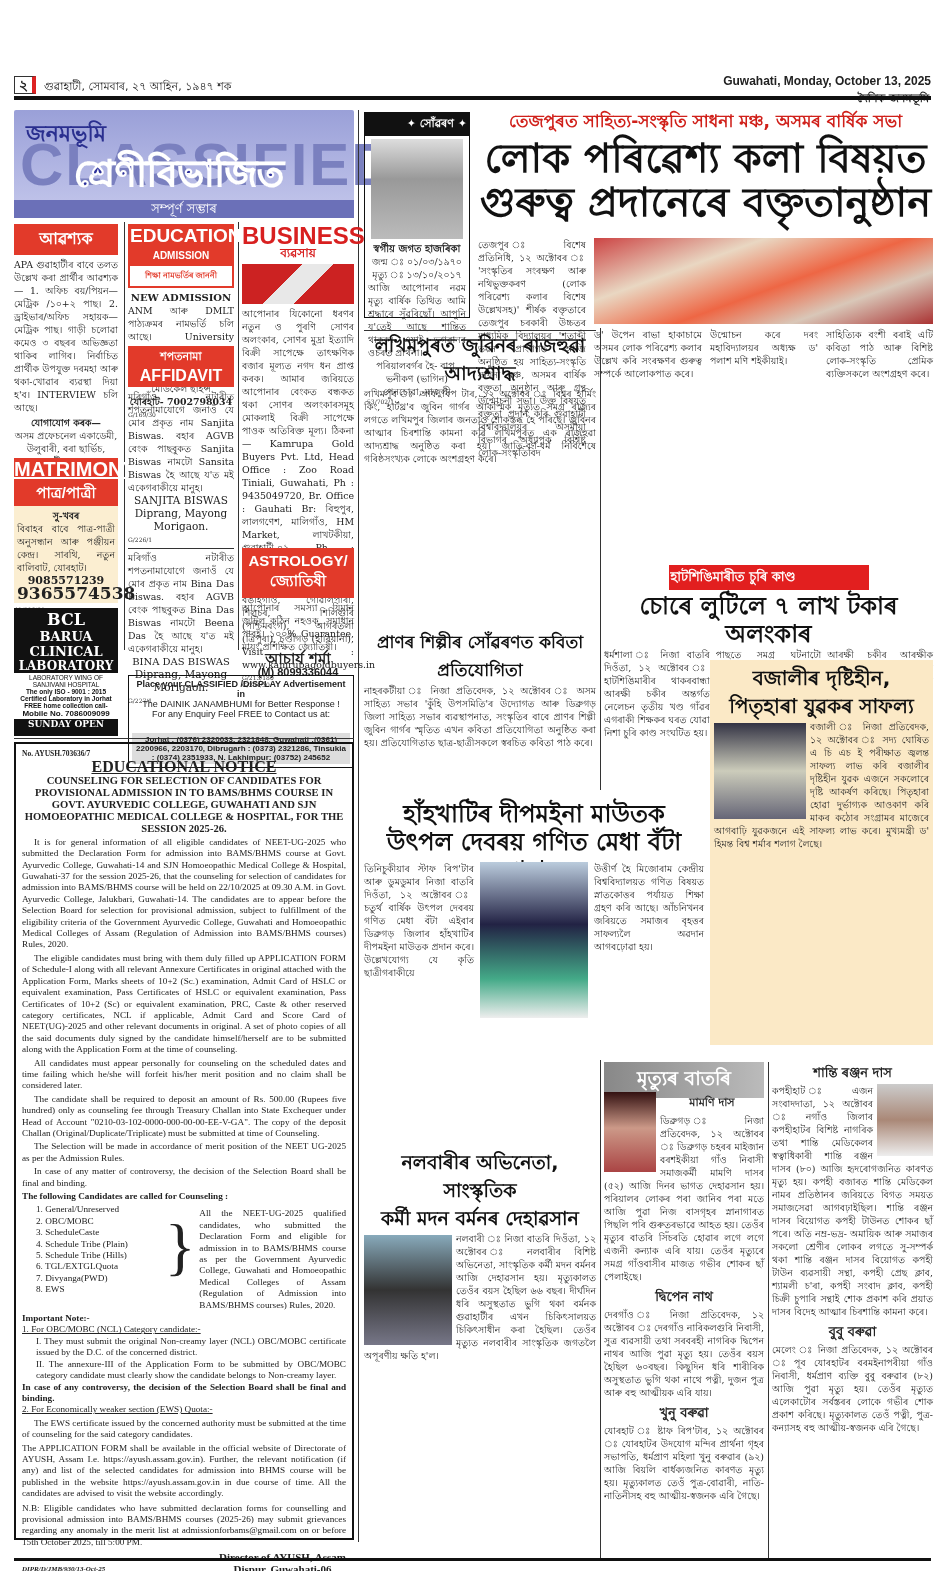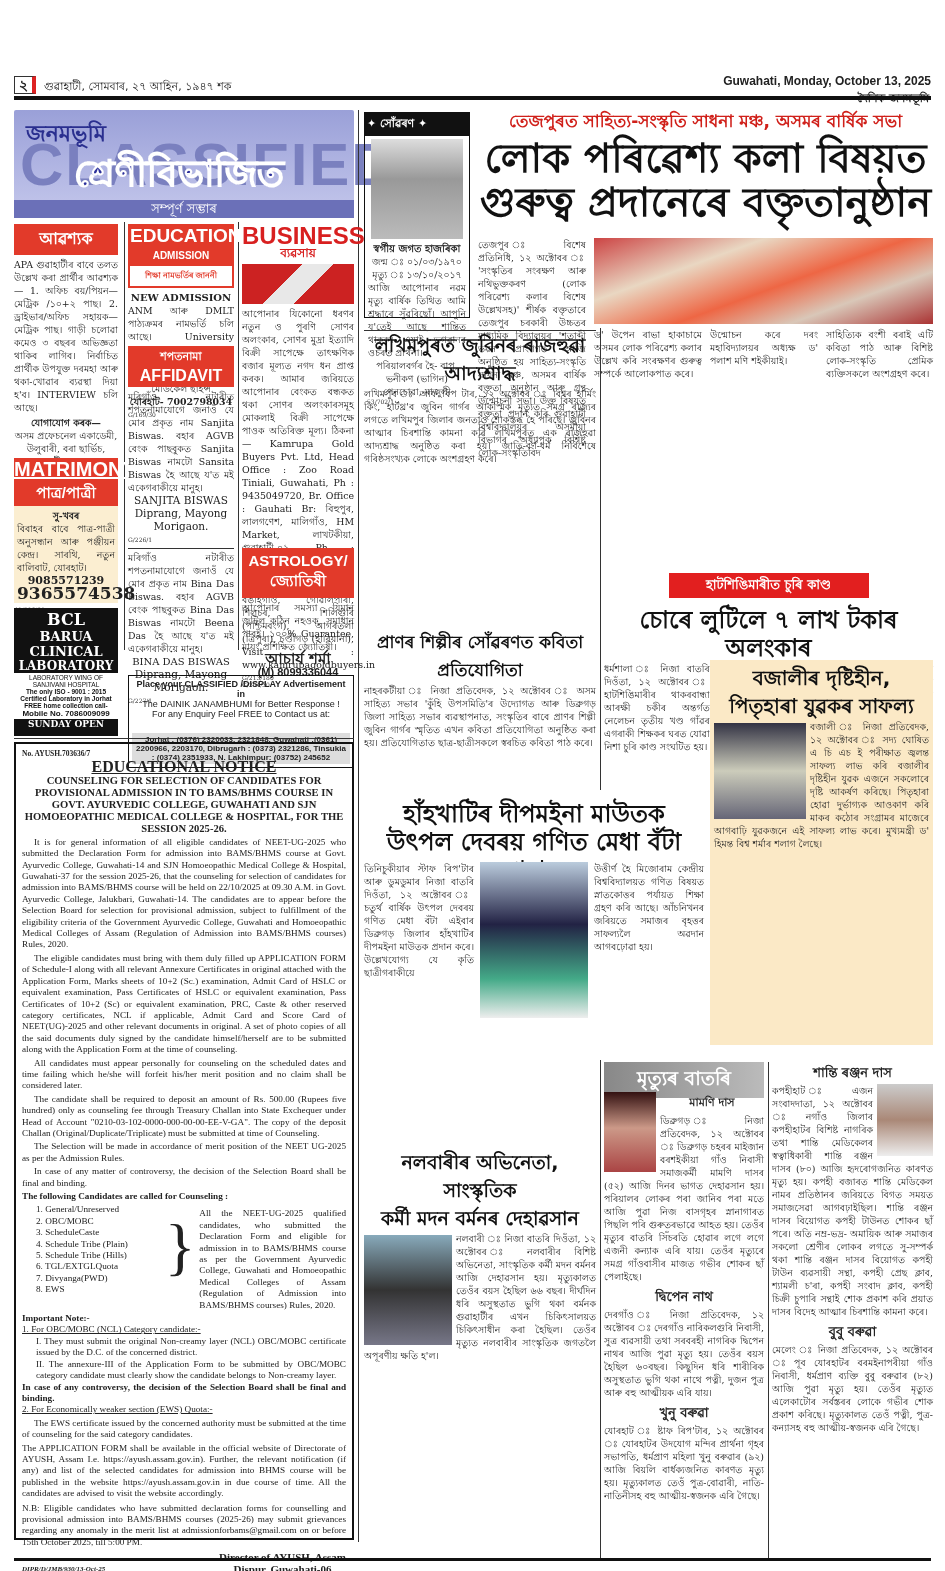--- a/index.html
+++ b/index.html
@@ -207,21 +207,21 @@
   <div style="display:flex;justify-content:space-between;align-items:flex-end;margin-top:4px">
     <div style="font-style:italic;font-weight:bold;font-size:7px">DIPR/D/JMB/930/13-Oct-25</div>
     <div class="ctr bold" style="font-size:11px">
       <div>Director of AYUSH, Assam</div>
       <div>Dispur, Guwahati-06</div>
     </div>
   </div>
 </div>
 
 <div class="abs" style="left:364px;top:112px;width:106px;height:206px;border:1.5px solid #111">
-  <div style="background:#111;color:#fff;text-align:left;font:bold 11px 'DejaVu Sans',sans-serif;padding:2px">
+  <div style="background:#111;color:#fff;text-align:right;font:bold 11px 'DejaVu Sans',sans-serif;padding:2px">
     <span>✦ </span><span>সোঁৱৰণ</span><span> ✦</span>
   </div>
   <div class="photo" style="margin:3px 6px;height:100px;background:linear-gradient(180deg,#ddd 0%,#999 40%,#bbb 100%)"></div>
   <div class="col ctr" style="padding:0 3px">
     <div class="bold" style="font-size:10px">স্বৰ্গীয় জগত হাজৰিকা</div>
     <div>জন্ম ঃ ০১/০৩/১৯৭০</div>
     <div>মৃত্যু ঃ ১৩/১০/২০১৭</div>
     <div style="text-align:justify">আজি আপোনাৰ নৱম মৃত্যু বাৰ্ষিক তিথিত আমি শ্ৰদ্ধাৰে সুঁৱৰিছোঁ। আপুনি য'তেই আছে শান্তিত থাকক। এয়াই ভগৱানৰ ওচৰত প্ৰাৰ্থনা।</div>
     <div>পৰিয়ালবৰ্গৰ হৈ- বাপু, ভনীকণ (ভাগিন)</div>
     <div>পেনচোৱা, মাজুলী</div>
@@ -247,21 +247,21 @@
 </div>
 
 <div class="abs" style="left:364px;top:628px;width:232px">
   <div class="head-l" style="font-size:17px">প্ৰাণৰ শিল্পীৰ সোঁৱৰণত কবিতা প্ৰতিযোগিতা</div>
   <div class="col">নাহৰকটীয়া ঃ নিজা প্ৰতিবেদক, ১২ অক্টোবৰ ঃ অসম সাহিত্য সভাৰ 'কুঁহি উপসমিতি'ৰ উদ্যোগত আৰু ডিব্ৰুগড় জিলা সাহিত্য সভাৰ ব্যৱস্থাপনাত, সংস্কৃতিৰ বাবে প্ৰাণৰ শিল্পী জুবিন গাৰ্গৰ স্মৃতিত এখন কবিতা প্ৰতিযোগিতা অনুষ্ঠিত কৰা হয়। প্ৰতিযোগিতাত ছাত্ৰ-ছাত্ৰীসকলে স্বৰচিত কবিতা পাঠ কৰে।</div>
 </div>
 
 <div class="abs vline" style="left:600px;top:328px;height:462px"></div>
 
 <div class="abs" style="left:604px;top:565px;width:329px">
-  <div style="margin:8px auto;width:200px;background:#e21f1f;color:#fff;text-align:center;font:bold 13px 'DejaVu Sans',sans-serif;padding:2px">হাটশিঙিমাৰীত চুৰি কাণ্ড</div>
+  <div style="margin:0 auto;width:200px;background:#e21f1f;color:#fff;font:bold 13px 'DejaVu Sans',sans-serif;padding:2px">হাটশিঙিমাৰীত চুৰি কাণ্ড</div>
   <div class="head-l" style="font-size:24px;margin-top:2px">চোৰে লুটিলে ৭ লাখ টকাৰ অলংকাৰ</div>
   <div style="display:flex;gap:6px">
     <div class="col" style="width:106px">ধৰ্মশালা ঃ নিজা বাতৰি দিওঁতা, ১২ অক্টোবৰ ঃ হাটশিঙিমাৰীৰ থাকৰবান্ধা আৰক্ষী চকীৰ অন্তৰ্গত নেলেচন তৃতীয় খণ্ড গাঁৱৰ এগৰাকী শিক্ষকৰ ঘৰত যোৱা নিশা চুৰি কাণ্ড সংঘটিত হয়।</div>
     <div class="col" style="width:106px">পাছতে সমগ্ৰ ঘটনাটো পোহৰলৈ আহে আৰু ঘটনা সন্দৰ্ভত আজি স্থানীয় হাটশিঙিমাৰীৰ থাকৰবান্ধা</div>
     <div class="col" style="width:106px">আৰক্ষী চকীৰ আৰক্ষীক অৱগত কৰোৱাত আৰক্ষীয়ে ঘটনাৰ তদন্ত আৰম্ভ কৰা বুলি জানিব পৰা গৈছে।</div>
   </div>
 </div>
 
 <div class="abs yellow" style="left:710px;top:660px;width:223px;height:385px;padding:4px">
   <div class="head-l" style="font-size:20px">বজালীৰ দৃষ্টিহীন,</div>

